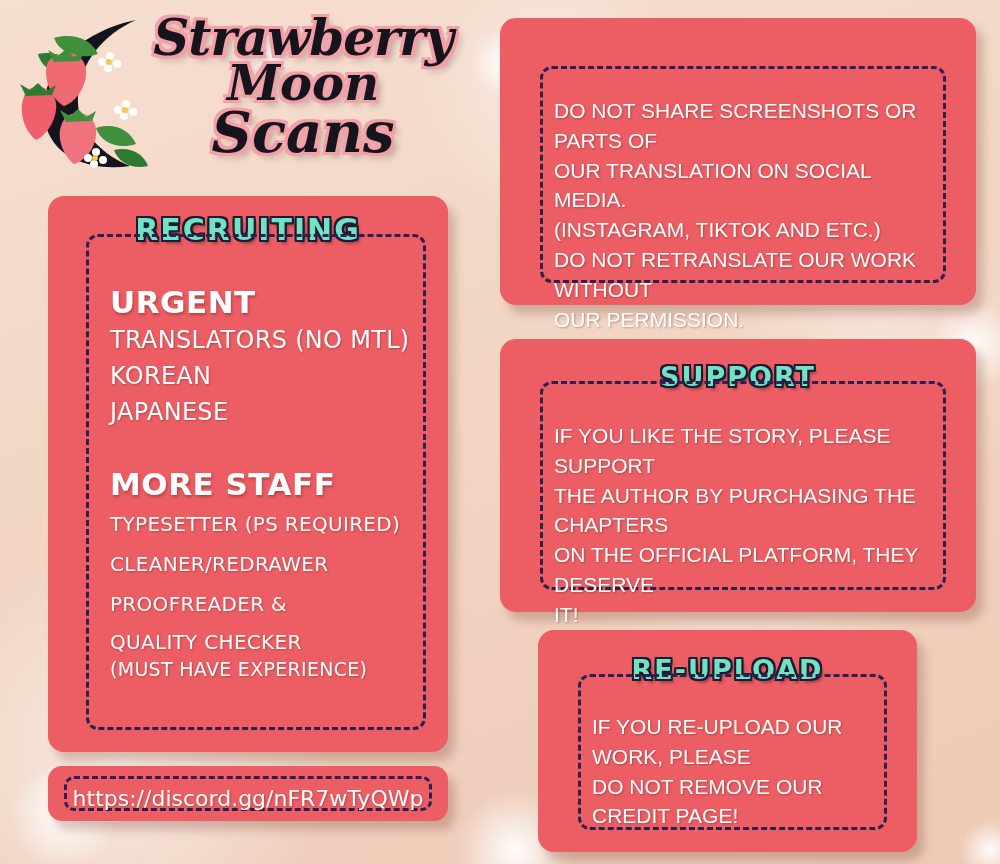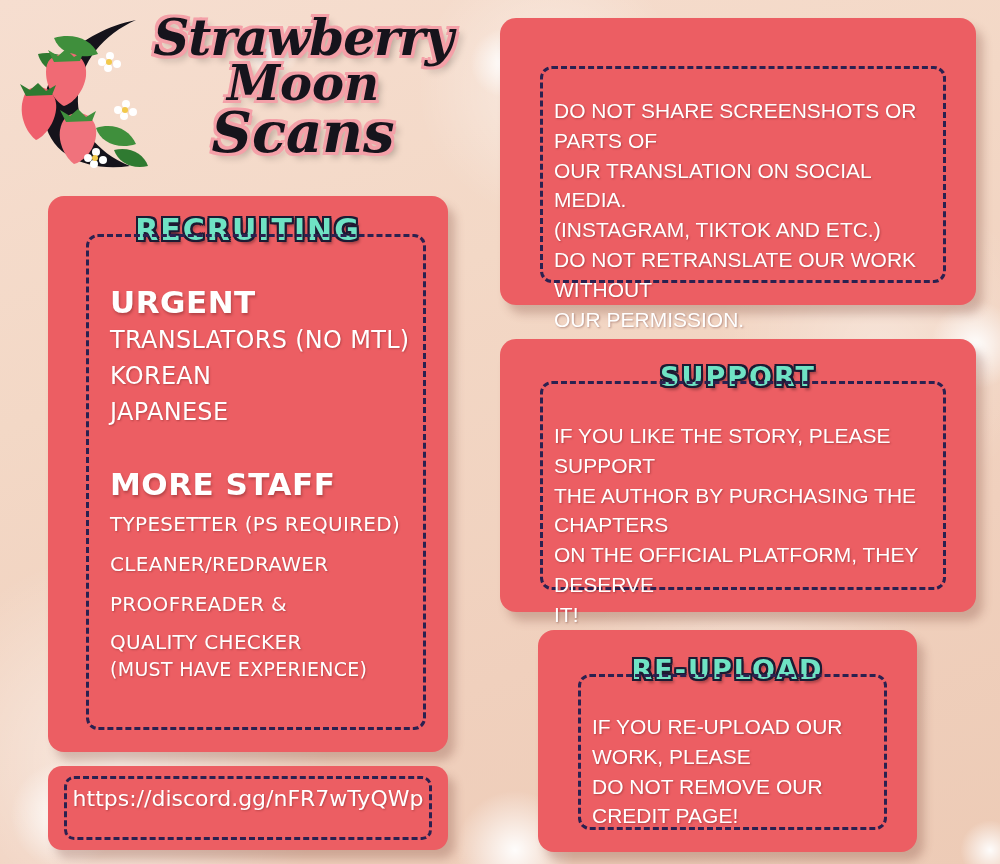--- a/index.html
+++ b/index.html
@@ -121,21 +121,21 @@
     position: absolute;
     color: #ffffff;
     font-family: "DejaVu Sans", sans-serif;
     font-size: 20px;
     letter-spacing: 0.3px;
     text-shadow: 1px 1px 2px rgba(90,25,25,0.35);
     white-space: nowrap;
   }
 
   
-  #card-discord { left: 48px; top: 766px; width: 400px; height: 84px; border-radius: 14px; }
+  #card-discord { left: 48px; top: 766px; width: 400px; height: 55px; border-radius: 14px; }
   #discord-dash { left: 16px; top: 10px; right: 16px; bottom: 10px; border-radius: 10px; }
   #discord-link {
     position: absolute;
     left: 0; right: 0; top: 20px;
     text-align: center;
     color: #ffffff;
     font-size: 22px;
     font-family: "DejaVu Sans", sans-serif;
     text-shadow: 1px 1px 2px rgba(90,25,25,0.35);
   }

